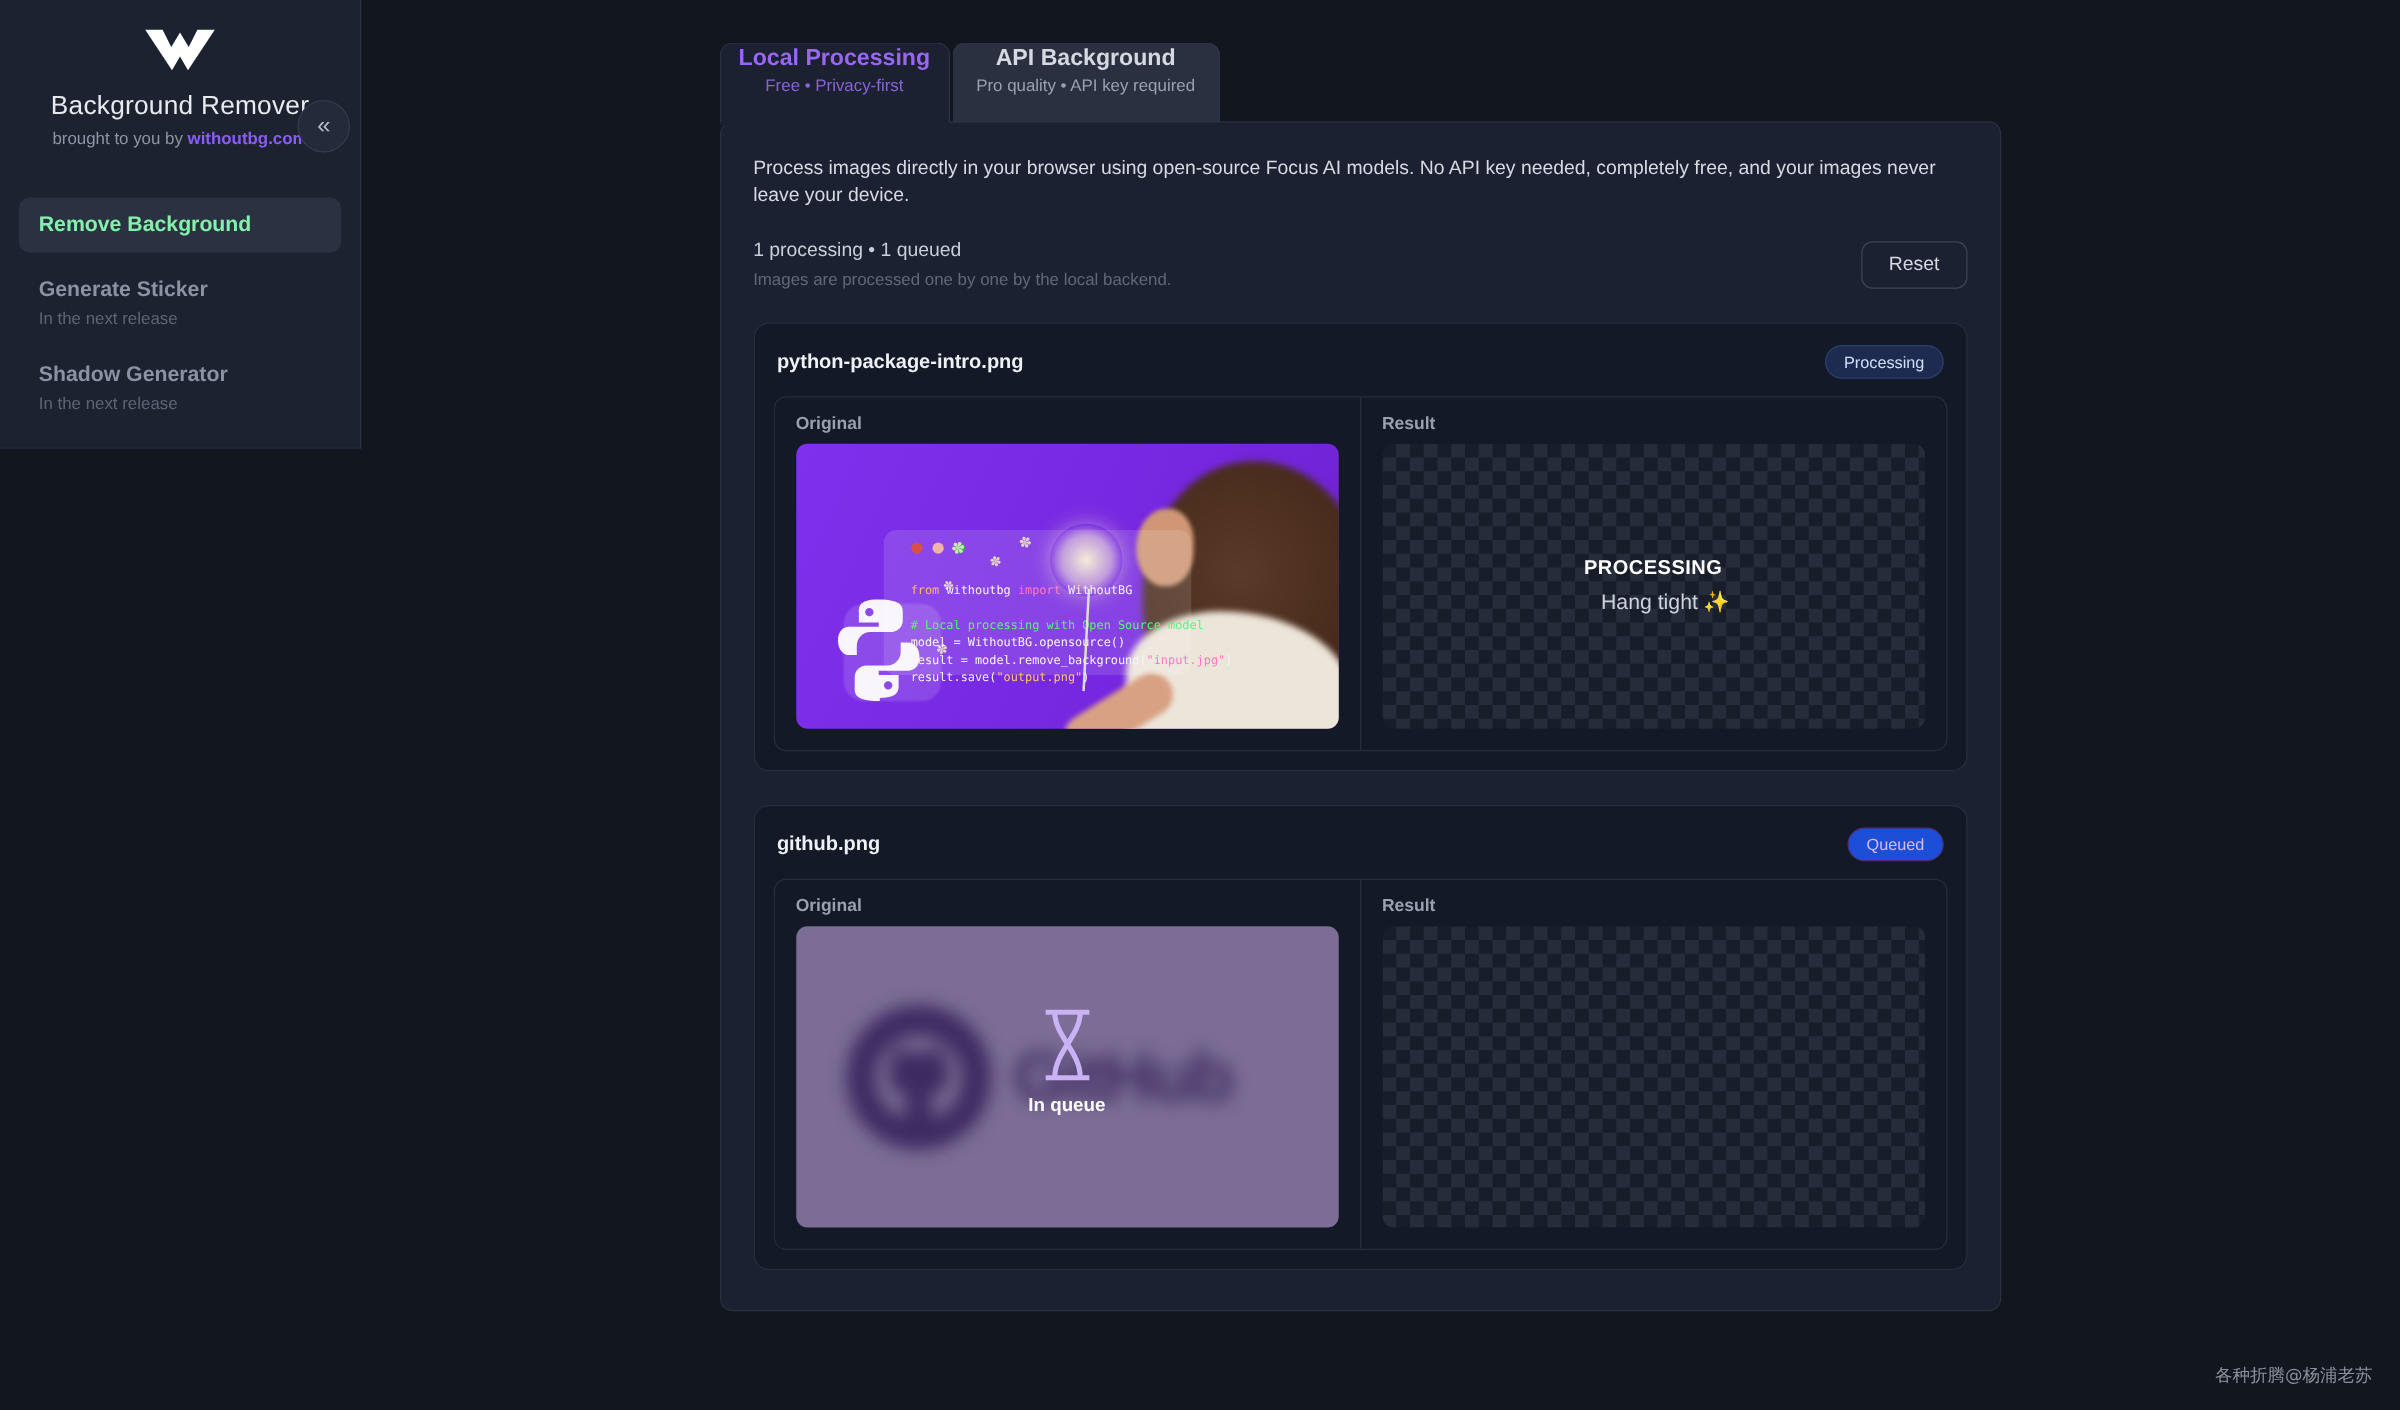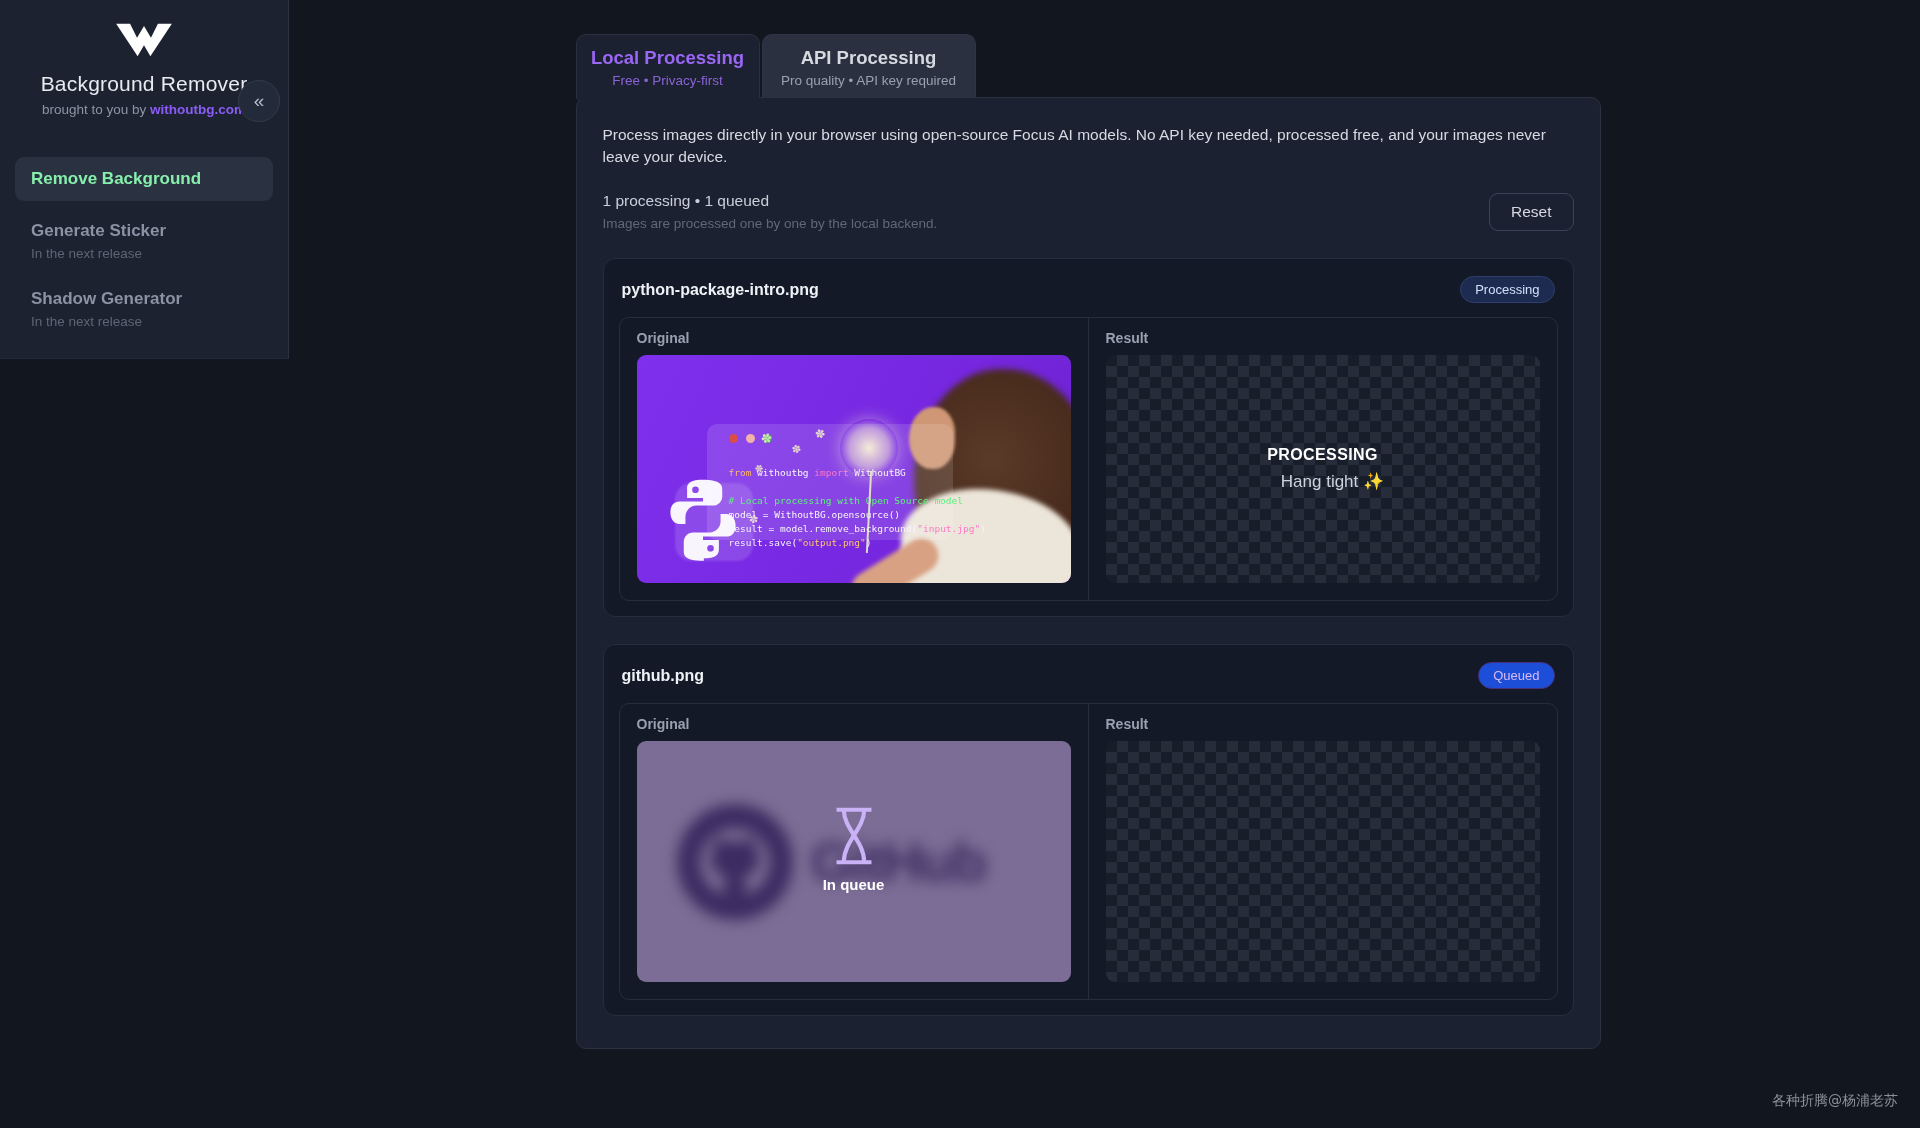--- a/index.html
+++ b/index.html
@@ -23,21 +23,21 @@
   .nav-item.upcoming .nav-label { color:#8a92a3; }
   .nav-sub { margin-top:5px; font-size:13.5px; color:#5d6574; }
   .collapse-btn { position:absolute; left:238px; top:80px; width:42px; height:42px;
     border-radius:50%; background:#232a39; border:1px solid #333b4d; color:#b6bdca;
     font-size:19px; display:flex; align-items:center; justify-content:center; z-index:6; cursor:pointer; }
 
   
   .main { position:absolute; left:256px; top:0; width:1664px; height:1128px; }
   .panel-wrap { width:1025px; margin:34px auto 0; }
   .tabs { display:flex; gap:2px; height:64px; position:relative; z-index:2; }
-  .tab { border-radius:10px 10px 0 0; text-align:center; padding-top:12px; cursor:pointer; }
+  .tab { border-radius:10px 10px 0 0; text-align:center; cursor:pointer; }
   .tab.local { width:184px; background:#1b2130; border:1px solid #2a3140; border-bottom:none;
     box-shadow:0 2px 0 0 #1b2130; }
   .tab.api { width:214px; background:#2a3040; border:1px solid #2e3545; border-bottom:none; }
   .tab-title { font-size:18.5px; font-weight:700; }
   .tab.local .tab-title { color:#9a67f5; }
   .tab.api .tab-title { color:#d5d9e0; }
   .tab-sub { margin-top:4px; font-size:13.5px; }
   .tab.local .tab-sub { color:#8a63d6; }
   .tab.api .tab-sub { color:#99a1af; }
 
@@ -155,27 +155,27 @@
 
   <div class="main">
     <div class="panel-wrap">
 
       <div class="tabs">
         <div class="tab local">
           <div class="tab-title">Local Processing</div>
           <div class="tab-sub">Free • Privacy-first</div>
         </div>
         <div class="tab api">
-          <div class="tab-title">API Processing</div>
+          <div class="tab-title">API Background</div>
           <div class="tab-sub">Pro quality • API key required</div>
         </div>
       </div>
 
       <section class="panel">
-        <p class="description">Process images directly in your browser using open-source Focus AI models. No API key needed, processed free, and your images never leave your device.</p>
+        <p class="description">Process images directly in your browser using open-source Focus AI models. No API key needed, completely free, and your images never leave your device.</p>
 
         <div class="status-row">
           <div>
             <div class="status-line">1 processing • 1 queued</div>
             <div class="status-note">Images are processed one by one by the local backend.</div>
           </div>
           <button class="reset-btn">Reset</button>
         </div>
 
         <div class="card">

